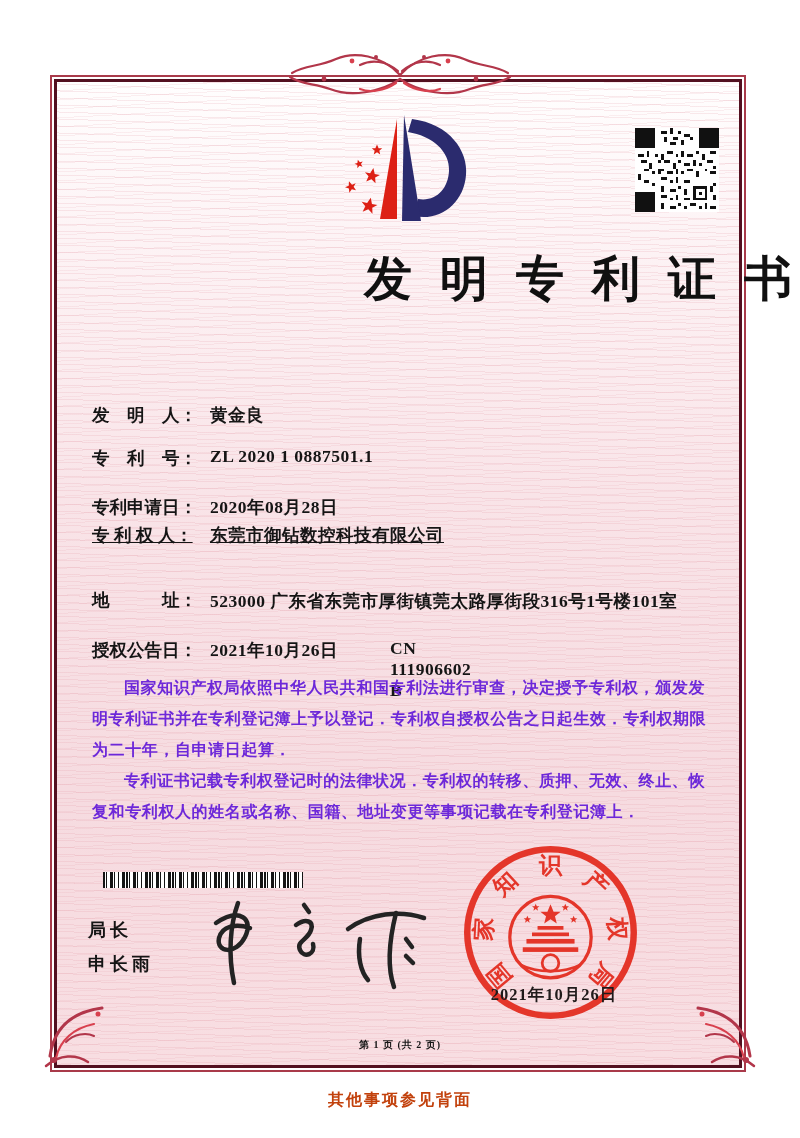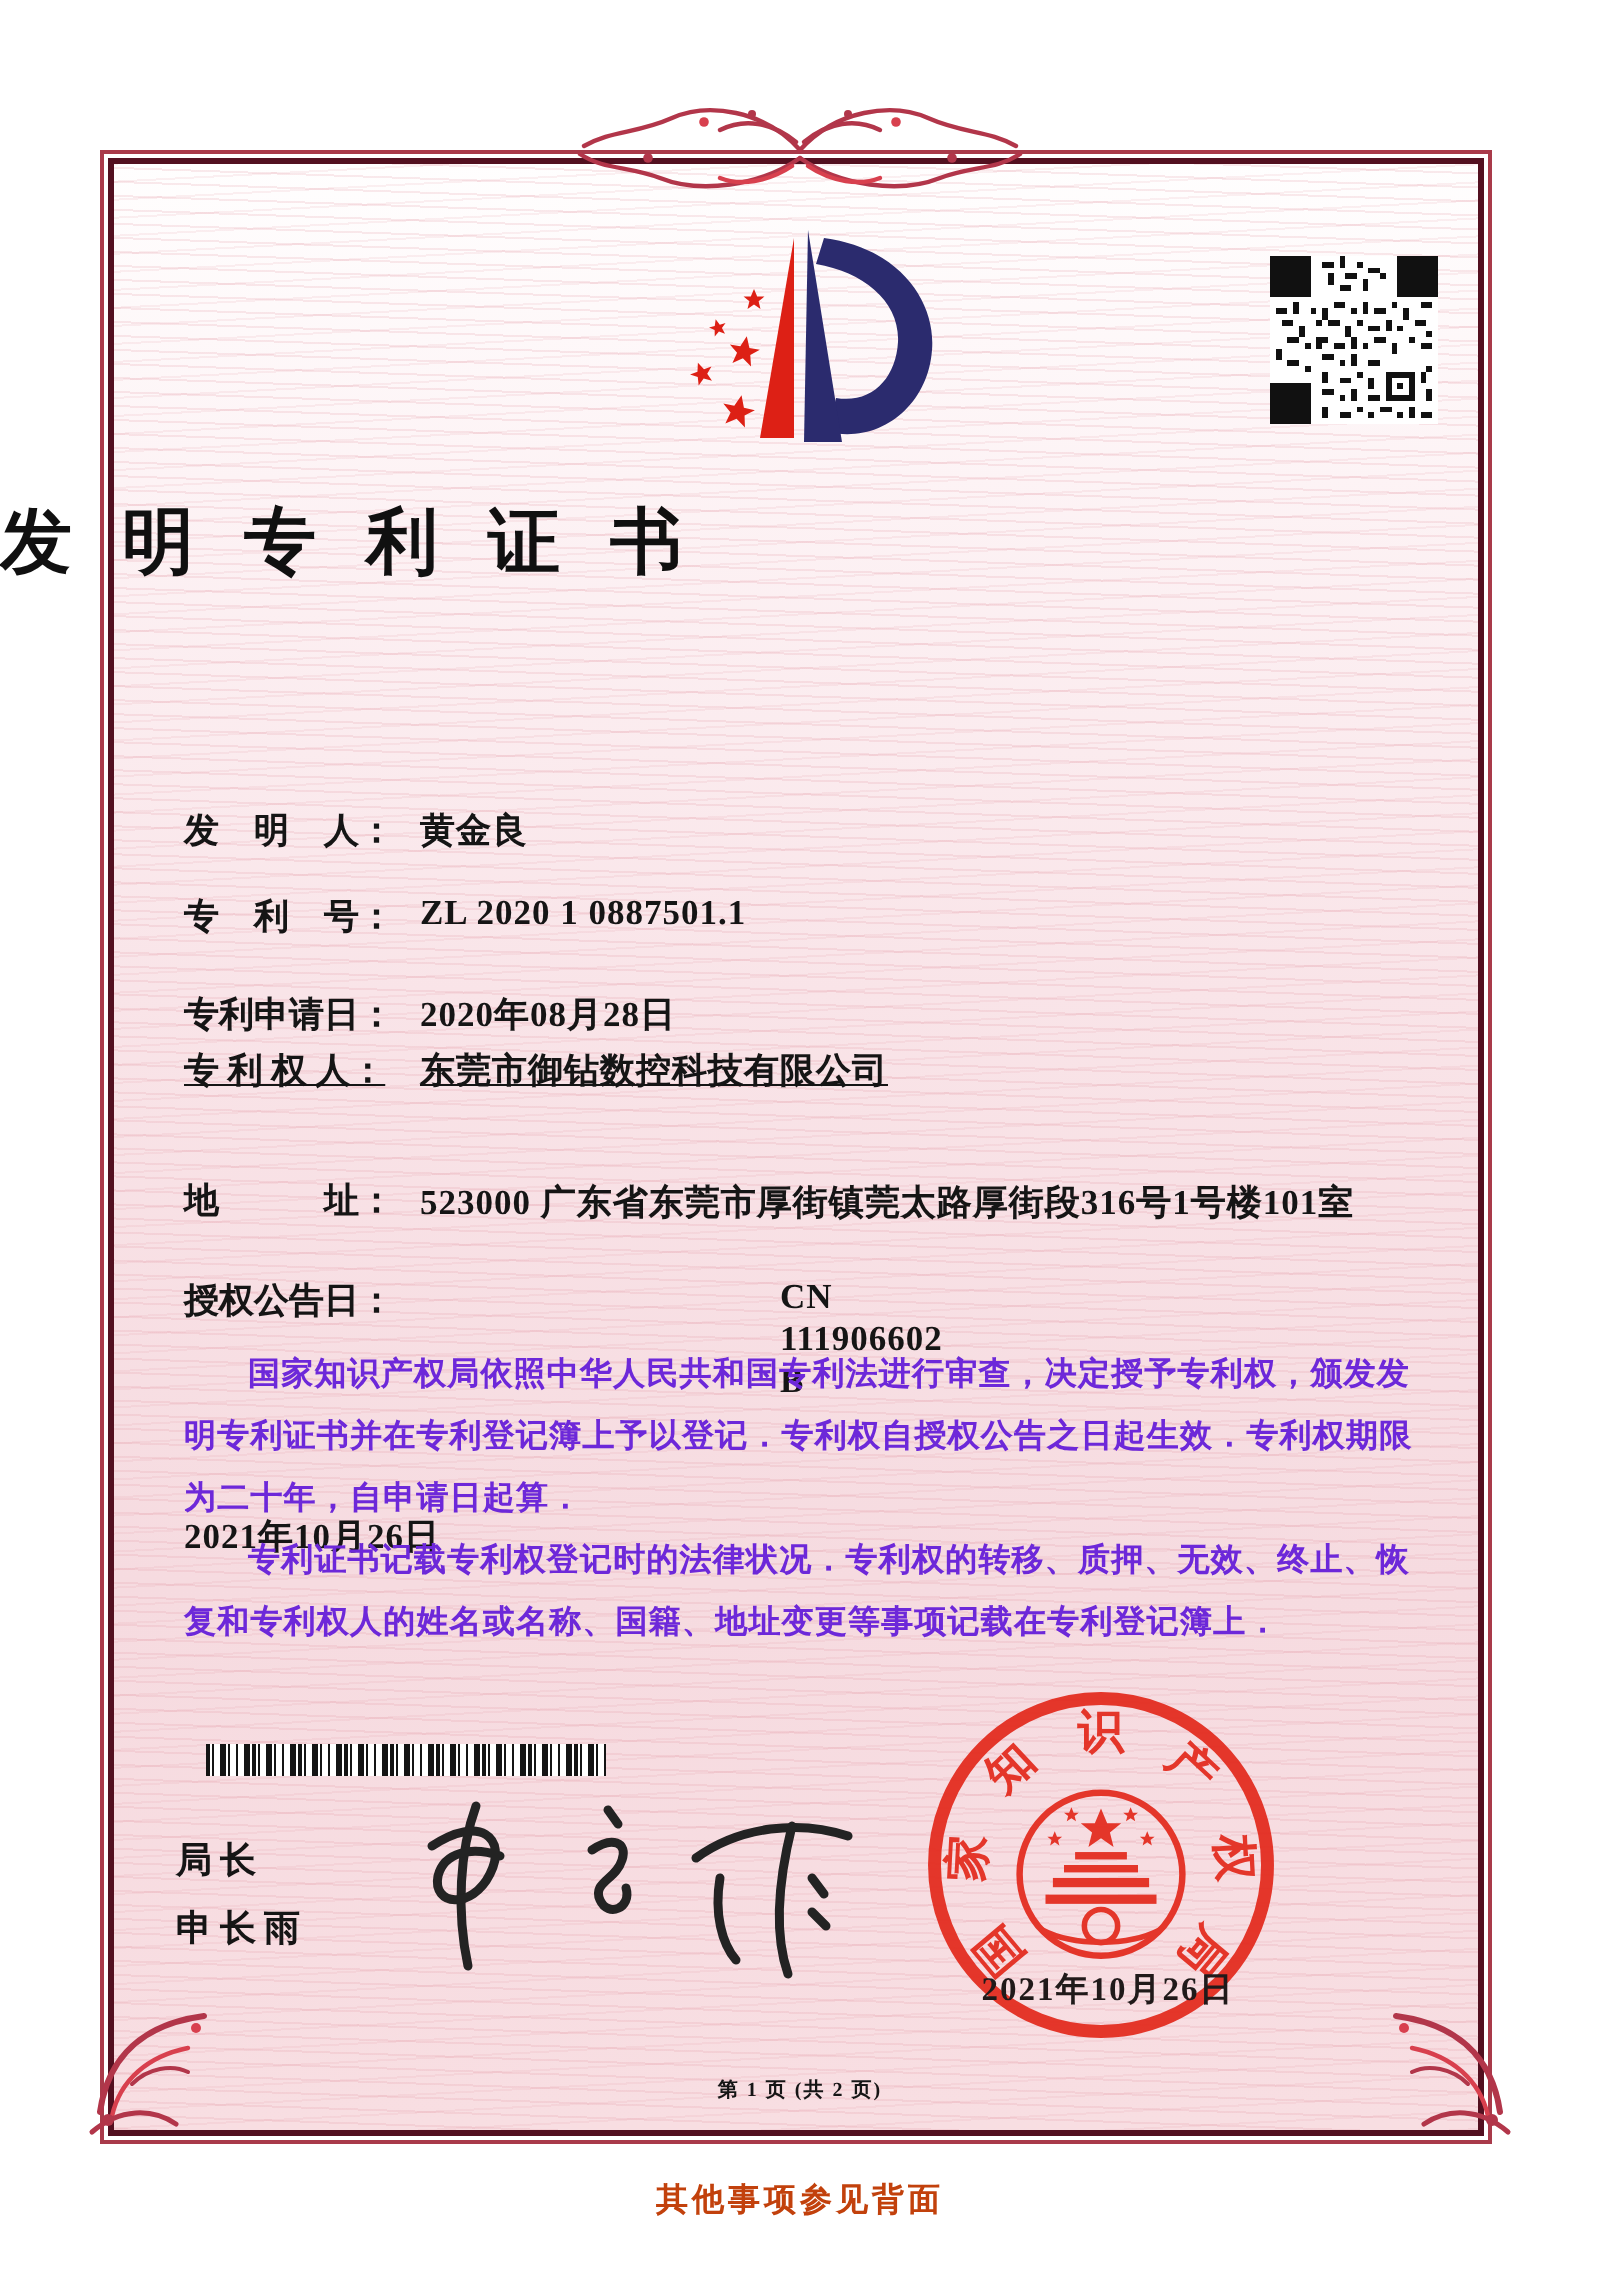--- a/index.html
+++ b/index.html
@@ -23,34 +23,34 @@
   .flourish.bl { left:36px;  top:1002px; }
   .flourish.br { left:688px; top:1002px; transform:scaleX(-1); }
 
   
   .content { position:absolute; inset:0; z-index:3; }
 
   .cert-no { position:absolute; left:84px; top:130px; font-size:17px; font-weight:bold;
              letter-spacing:2.5px; }
   .logo { position:absolute; left:328px; top:98px; width:155px; height:142px; }
   .qr { position:absolute; left:635px; top:128px; width:84px; height:84px; background:#fff; }
-  .title { position:absolute; left:0; right:0; top:247px; text-align:left;
-           font-size:36px; font-weight:bold; letter-spacing:8px; color:#101010; }
+  .title { position:absolute; left:0; right:0; top:247px; text-align:right;
+           font-size:48px; font-weight:bold; letter-spacing:8px; color:#101010; }
 
   .row { position:absolute; left:92px; display:flex; font-weight:bold; font-size:17.5px; }
   .row .lbl { flex:0 0 118px; }
   .row .val { letter-spacing:.5px; }
   .row.r-name     { top:352px; }
   .row.r-inventor { top:403px; }
   .row.r-patno    { top:446px;justify-content:space-between; }
   .row.r-filing   { top:495px; }
   .row.r-patentee { top:523px;text-decoration:underline; }
   .row.r-addr     { top:588px; }
   .row.r-addr .val{ width:478px; line-height:27px; }
-  .row.r-grant    { top:638px;flex-direction:column; }
+  .row.r-grant    { top:638px; }
   .pair2 { position:absolute; left:298px; display:flex; }
   .pair2 .lbl { flex:0 0 110px; }
 
   .paras { position:absolute; left:92px; top:672px; width:618px; }
   .paras p { text-indent:2em; font-size:16px; line-height:31px; font-weight:600;
              color:#6d28d9; letter-spacing:.6px; }
 
   .barcode { position:absolute; left:103px; top:872px; width:200px; height:16px;
     background:repeating-linear-gradient(90deg,
       #141414 0 2px,  #fff 2px 3px,

